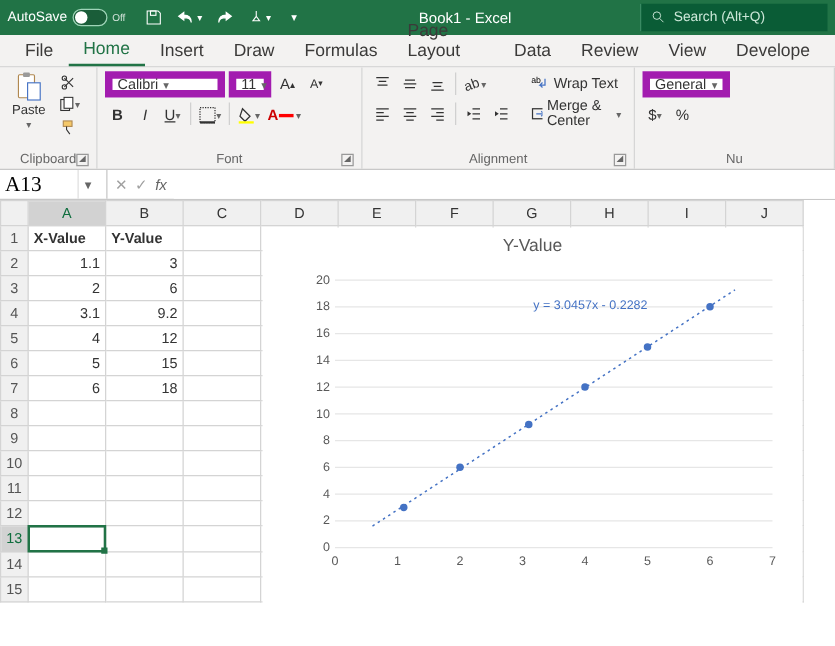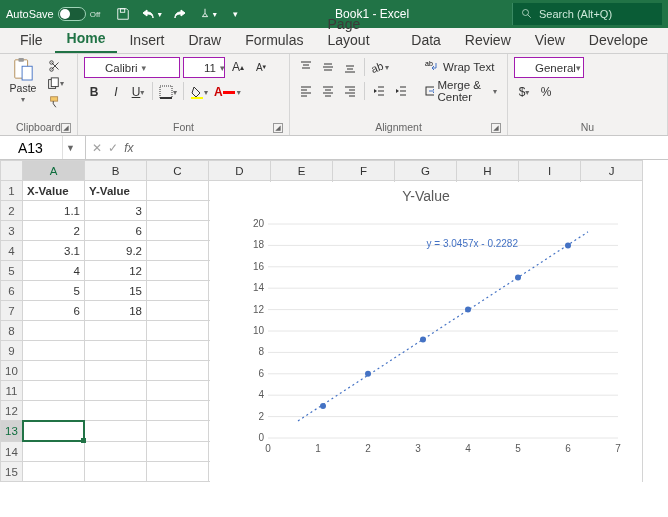--- a/index.html
+++ b/index.html
@@ -13,30 +13,30 @@
 .titlebar .qat { display:flex; gap:2px; padding:0 4px; }
 .qat .qbtn { width:26px; height:22px; display:flex; align-items:center; justify-content:center; cursor:pointer; }
 .qat svg { fill:#fff; stroke:#fff; }
 .titlebar .doctitle { flex:1; text-align:center; font-size:12px; }
 .titlebar .search { background:#0a5c36; height:22px; margin:0 6px 0 20px; display:flex; align-items:center; padding:0 8px; gap:6px; min-width:150px; border-left:1px solid #3a8a63; }
 .titlebar .search span { color:#cde8d9; font-size:11px; }
 
 
 .tabs { height:26px; background:#f3f2f1; display:flex; align-items:flex-end; padding:0 8px; gap:0; border-bottom:1px solid #d0d0d0; }
 .tabs .tab { padding:4px 12px 5px; font-size:14px; color:#3b3a39; cursor:pointer; }
-.tabs .tab.active { color:#217346; border-bottom:2px solid #217346; font-weight:700; }
+.tabs .tab.active { color:#217346; border-bottom:2px solid #217346; font-weight:400; }
 
 
 .ribbon { height:82px; background:#f3f2f1; display:flex; border-bottom:1px solid #c8c8c8; }
 .group { border-right:1px solid #d6d6d6; padding:3px 6px 1px; display:flex; flex-direction:column; justify-content:space-between; }
 .group .label { text-align:center; font-size:10.5px; color:#666; padding-bottom:1px; position:relative; }
 .group .label .dlg { position:absolute; right:0; bottom:1px; width:10px; height:10px; border:1px solid #999; font-size:7px; line-height:8px; text-align:center; color:#666; cursor:pointer; }
 .row { display:flex; align-items:center; gap:2px; }
 .rbtn { height:20px; min-width:20px; display:flex; align-items:center; justify-content:center; cursor:pointer; padding:0 2px; }
-.sel { border:1px solid #a21caf; background:#fff; height:21px; display:flex; align-items:center; padding:0 20px; font-size:11.5px; }
+.sel { border:6px solid #a21caf; background:#fff; height:21px; display:flex; align-items:center; padding:0 4px; font-size:11.5px; }
 .sel .dd { margin-left:4px; color:#666; font-size:9px; }
 
 .clipboard-main { display:flex; gap:4px; }
 .paste { display:flex; flex-direction:column; align-items:center; gap:1px; width:34px; cursor:pointer; }
 .paste svg { width:22px; height:24px; }
 .paste span { font-size:10.5px; }
 .clip-side { display:flex; flex-direction:column; gap:1px; }
 .clip-side .rbtn { height:17px; }
 
 .fontgrp .row1 { display:flex; gap:3px; margin-bottom:4px; }
@@ -44,21 +44,21 @@
 
 .aligngrp .rows { display:flex; gap:10px; }
 .aligngrp .col { display:flex; flex-direction:column; gap:4px; }
 .wrap-merge .wbtn { display:flex; align-items:center; gap:4px; height:20px; padding:0 4px; cursor:pointer; font-size:11.5px; }
 
 .numgrp .sel { width:70px; }
 
 
 .fbar { height:24px; border-bottom:1px solid #c8c8c8; display:flex; align-items:stretch; background:#fff; }
 .namebox { width:86px; border-right:1px solid #c8c8c8; display:flex; align-items:center; }
-.namebox input { border:none; width:62px; padding:0 18px; font-size:14px; outline:none; }
+.namebox input { border:none; width:62px; padding:0 4px; font-size:17px; outline:none;font-family:Liberation Serif, serif; }
 .namebox .dd { width:16px; text-align:center; color:#666; cursor:pointer; font-size:9px; border-left:1px solid #e0e0e0; height:100%; line-height:24px; }
 .fx-btns { display:flex; align-items:center; padding:0 6px; gap:6px; color:#a0a0a0; }
 .fx-btns .fx { font-style:italic; color:#666; cursor:pointer; }
 .formula-input { flex:1; }
 .formula-input input { border:none; width:100%; height:100%; padding:0 4px; outline:none; }
 
 
 .gridwrap { position:relative; height:calc(517px - 28px - 26px - 82px - 24px); overflow:hidden; background:#fff; }
 table.sheet { border-collapse:collapse; table-layout:fixed; }
 .sheet th, .sheet td { border:1px solid #d4d4d4; font-size:11.5px; height:20px; }

